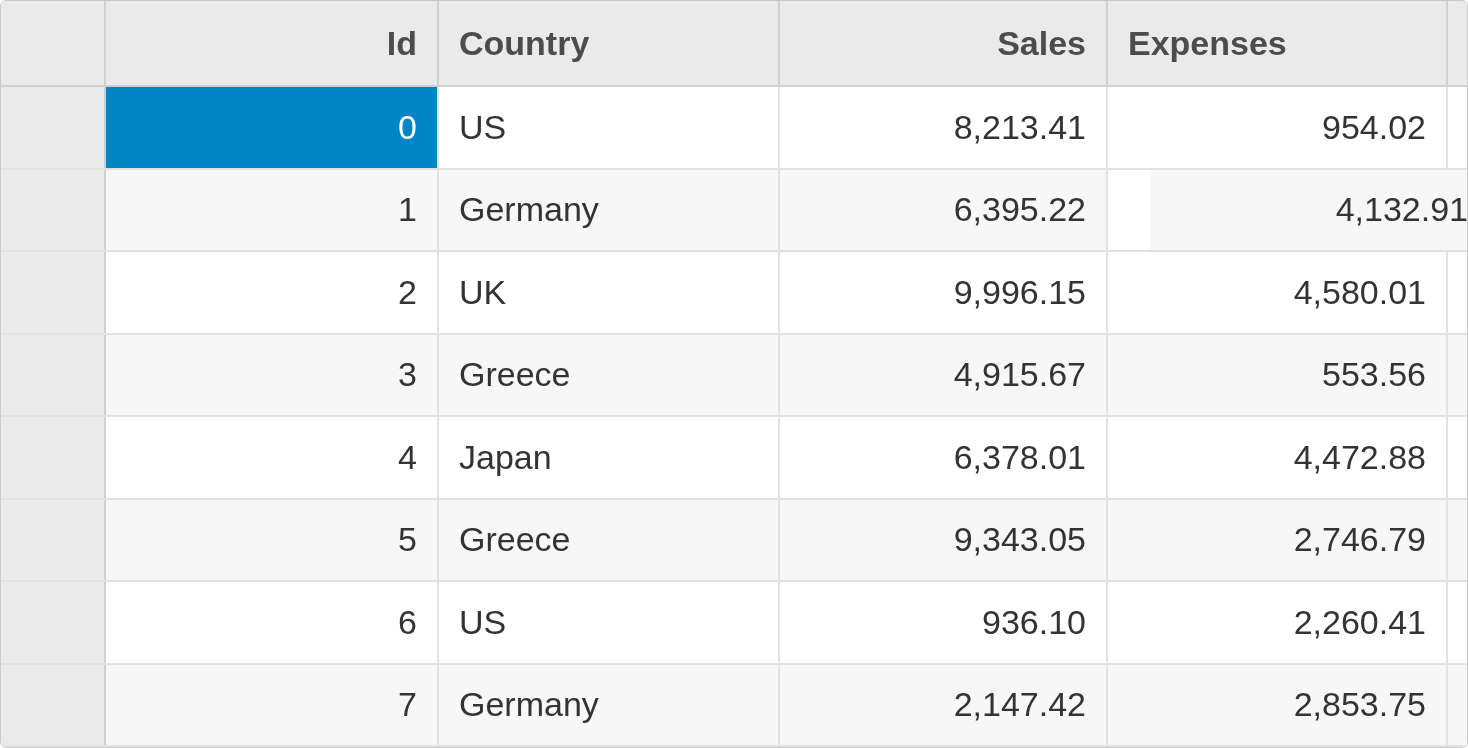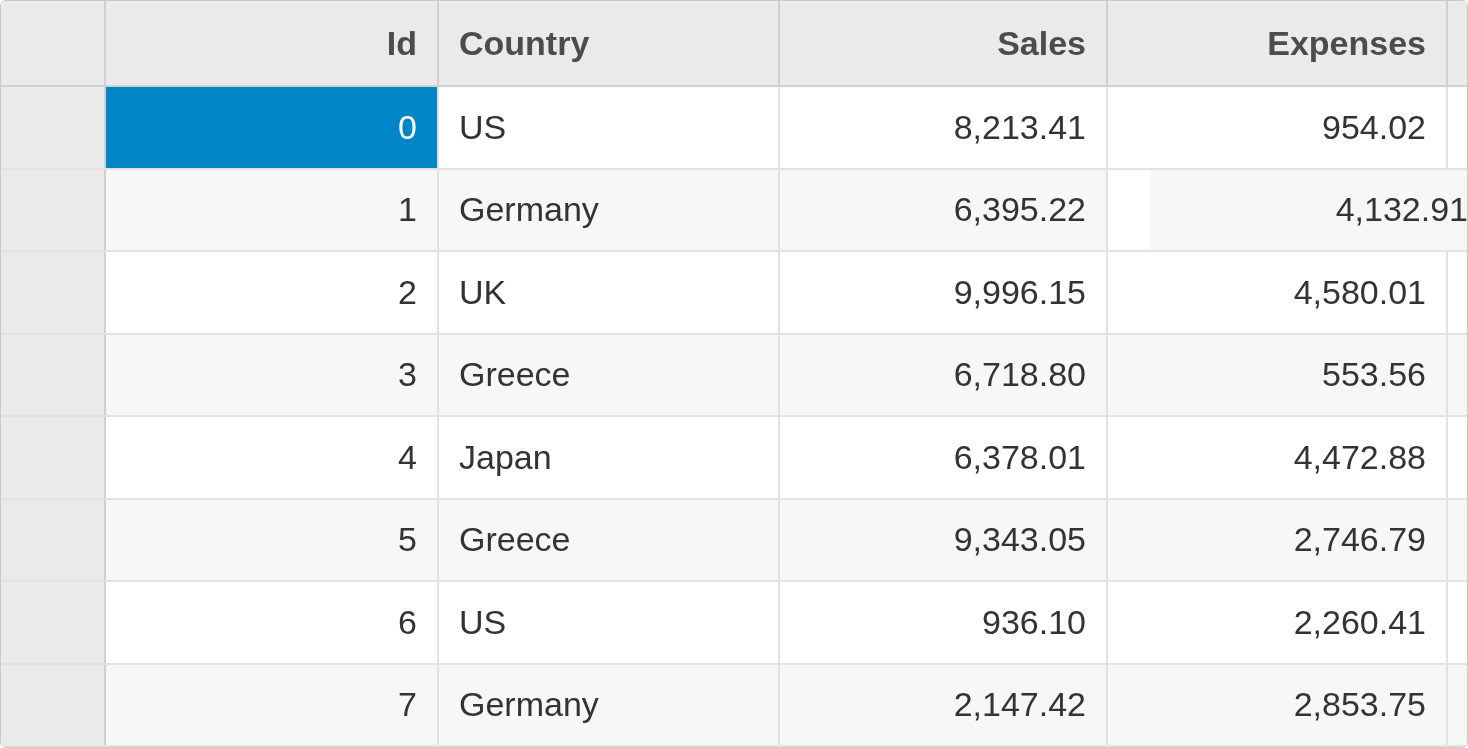--- a/index.html
+++ b/index.html
@@ -32,21 +32,21 @@
     color: #4c4c4c;
     display: flex;
     align-items: center;
     padding: 0 20px;
     border-right: 2px solid #d0d0d0;
   }
   .col-rowheader { width: 105px; flex: 0 0 105px; justify-content: center; }
   .col-id        { width: 333px; flex: 0 0 333px; justify-content: flex-end; }
   .col-country   { width: 341px; flex: 0 0 341px; justify-content: flex-start; }
   .col-sales     { width: 328px; flex: 0 0 328px; justify-content: flex-end; text-align: right; }
-  .col-expenses  { width: 340px; flex: 0 0 340px; justify-content: flex-end; }
+  .col-expenses  { width: 340px; flex: 0 0 340px; }
   .col-tail      { width: 21px;  flex: 0 0 21px; border-right: none; }
 
   .body {
     height: calc(100% - 86px);
     overflow: hidden;
   }
   .data-row {
     display: flex;
     height: 82.5px;
     border-bottom: 2px solid #e2e2e2;
@@ -121,21 +121,21 @@
         <div class="data-cell col-id cell-id" style="justify-content: flex-end;">2</div>
         <div class="data-cell col-country" style="justify-content: flex-start;">UK</div>
         <div class="data-cell col-sales" style="justify-content: flex-end;">9,996.15</div>
         <div class="data-cell col-expenses" style="justify-content: flex-end;">4,580.01</div>
         <div class="tail-cell col-tail"></div>
       </div>
       <div class="data-row">
         <div class="rowheader-cell col-rowheader"></div>
         <div class="data-cell col-id cell-id" style="justify-content: flex-end;">3</div>
         <div class="data-cell col-country" style="justify-content: flex-start;">Greece</div>
-        <div class="data-cell col-sales" style="justify-content: flex-end;">6,718.80</div>
+        <div class="data-cell col-sales" style="justify-content: flex-end;">4,915.67</div>
         <div class="data-cell col-expenses" style="justify-content: flex-end;">553.56</div>
         <div class="tail-cell col-tail"></div>
       </div>
       <div class="data-row">
         <div class="rowheader-cell col-rowheader"></div>
         <div class="data-cell col-id cell-id" style="justify-content: flex-end;">4</div>
         <div class="data-cell col-country" style="justify-content: flex-start;">Japan</div>
         <div class="data-cell col-sales" style="justify-content: flex-end;">6,378.01</div>
         <div class="data-cell col-expenses" style="justify-content: flex-end;">4,472.88</div>
         <div class="tail-cell col-tail"></div>

